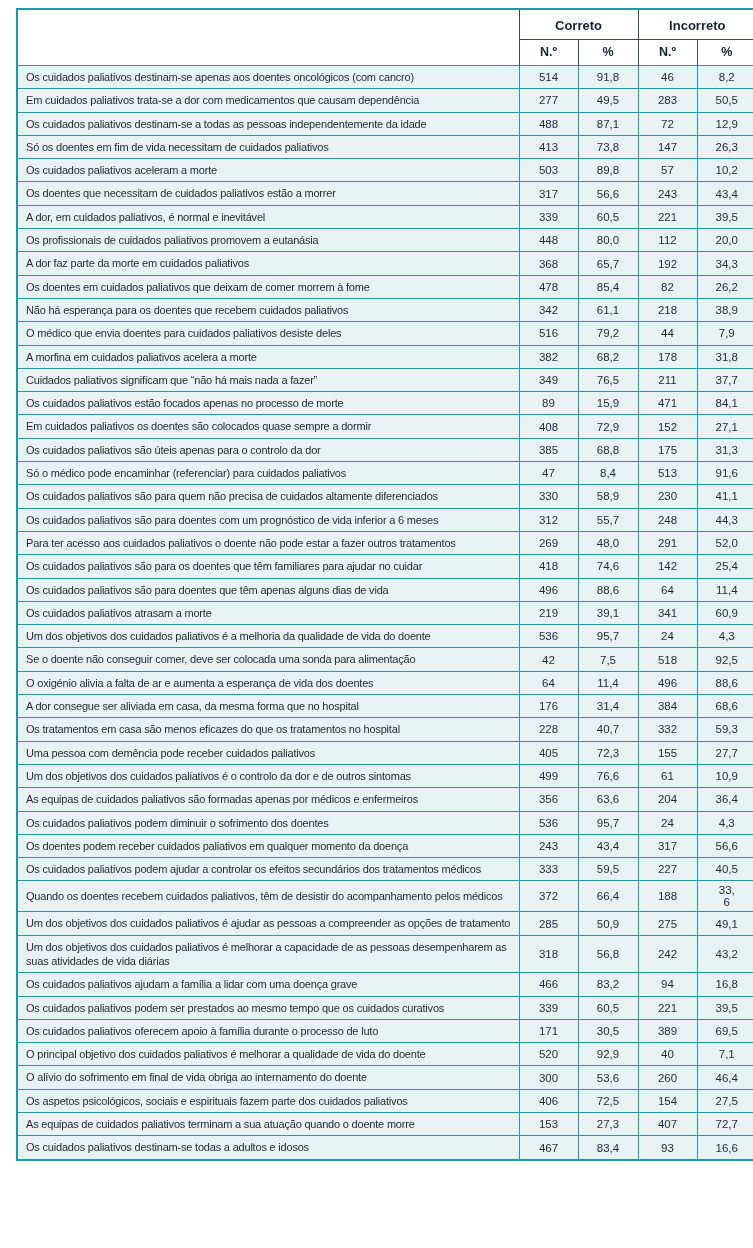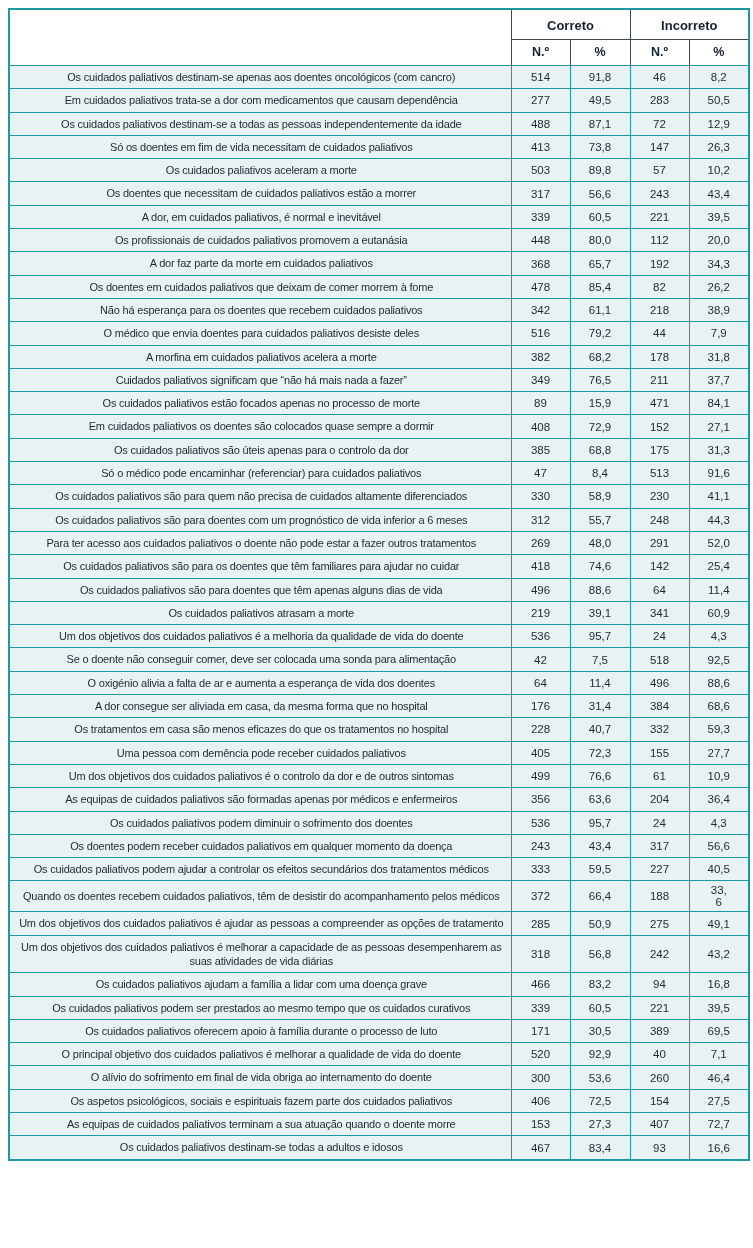--- a/index.html
+++ b/index.html
@@ -2,21 +2,21 @@
 <html><head>
 <meta charset="utf-8">
 <style>
   * { margin: 0; padding: 0; box-sizing: border-box; }
   html, body {
     width: 753px; height: 1248px;
     background: #ffffff;
     font-family: "Liberation Sans", sans-serif;
     color: #1d2833;
   }
-  .page { padding: 8px 0 0 8px; }
+  .page { padding: 8px 0 0 16px; }
 
   table.data-table {
     width: 740px;
     table-layout: fixed;
     border-collapse: collapse;
     border: 2px solid #1e98a2;
   }
   col.c-desc { width: 502px; }
   col.c-n1  { width: 59px; }
   col.c-p1  { width: 60px; }
@@ -48,21 +48,21 @@
   
   tbody td {
     background: #e8f2f3;
     border-top: 1px solid #1e98a2;
     vertical-align: middle;
   }
   td.stmt {
     font-size: 11px;
     letter-spacing: -0.2px;
     line-height: 1.3;
-    text-align: center;
+    text-align: left;
     padding: 4px 6px 4px 8px;
   }
   td.num {
     font-size: 11.5px;
     text-align: center;
     border-left: 1px solid #1e98a2;
     white-space: pre-line;
     padding: 3px 2px;
   }
 </style>

